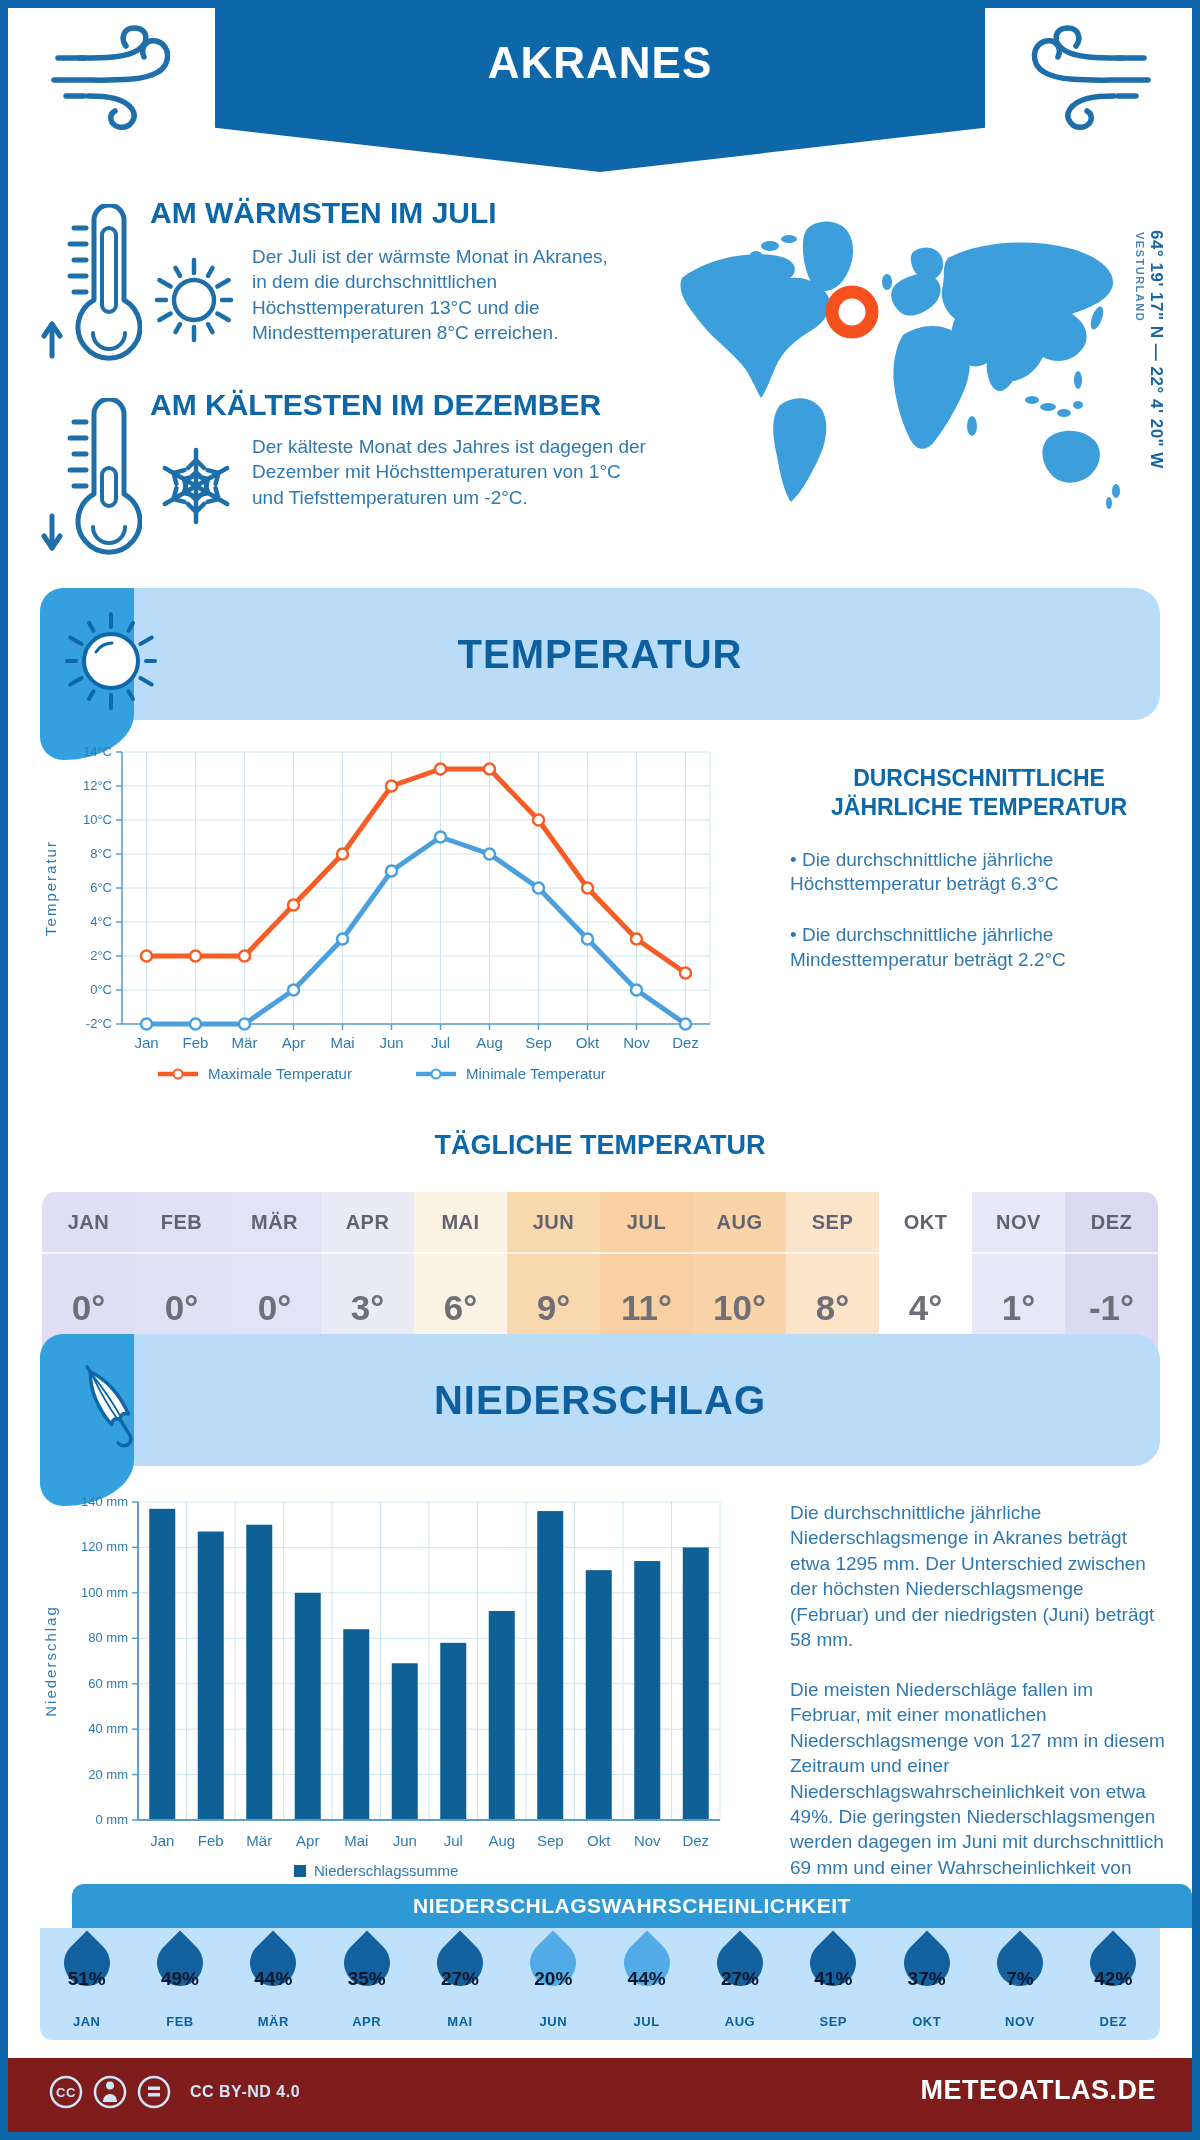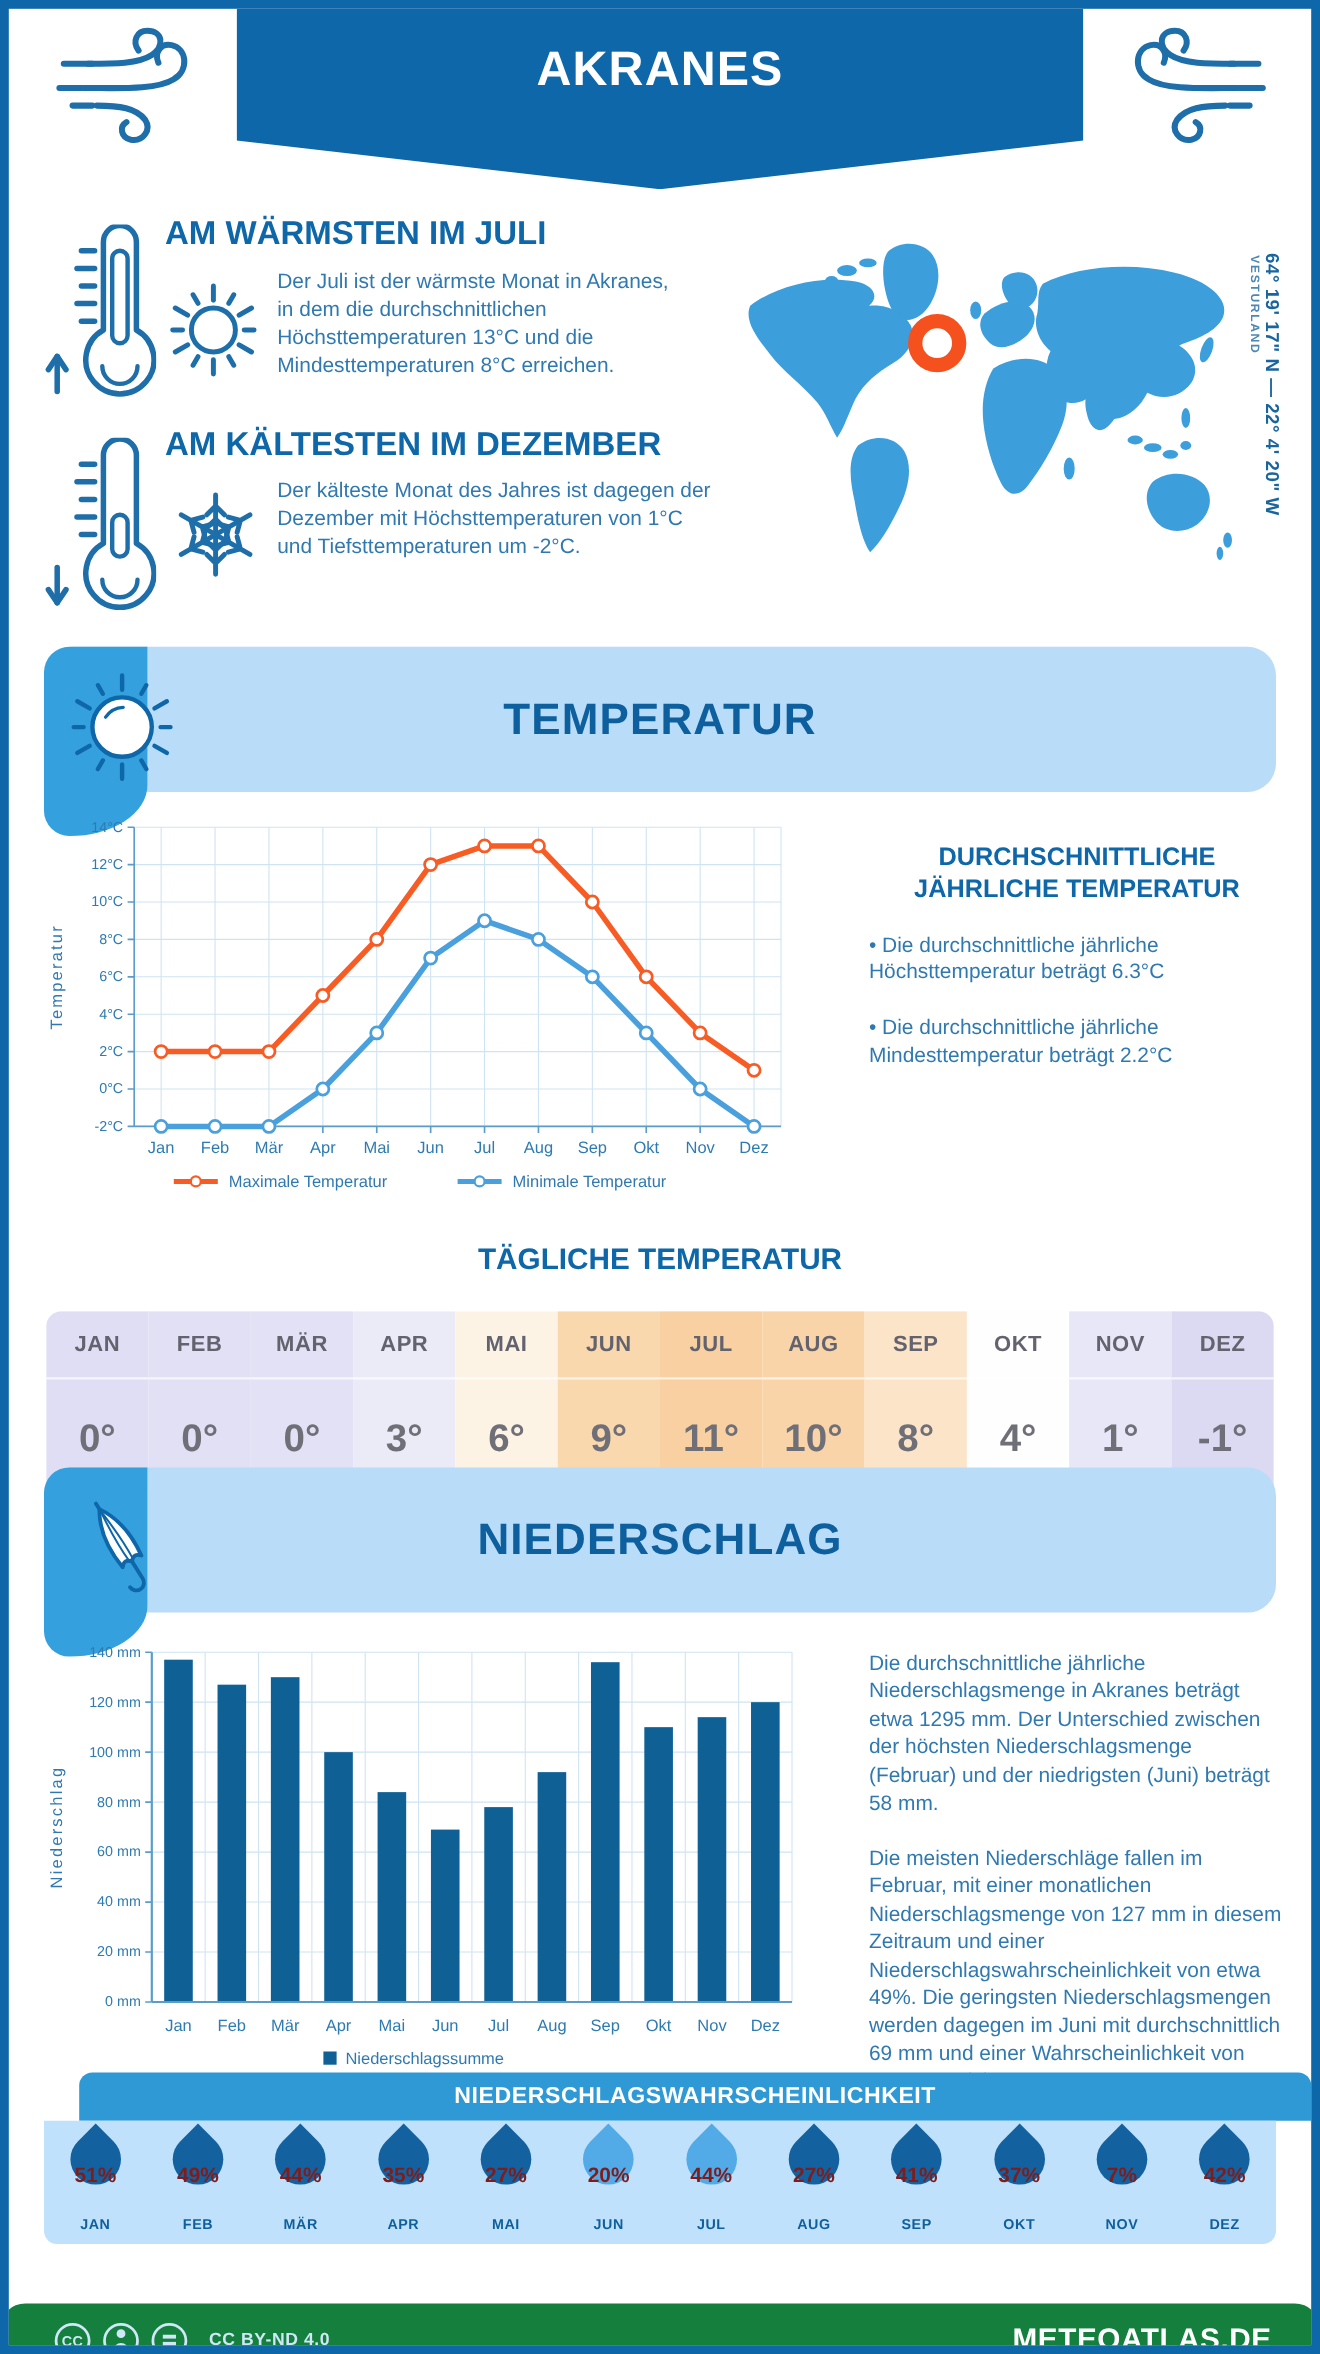--- a/index.html
+++ b/index.html
@@ -43,26 +43,26 @@
   
   .prob-head{left:32px;top:1876px;width:1120px;height:44px;background:#2f99d6;
      border-radius:12px 12px 0 0;text-align:center;line-height:44px;color:#fff;
      font-size:21px;font-weight:700;letter-spacing:.5px;margin-left:32px;}
   .prob-body{left:32px;top:1920px;width:1120px;height:112px;background:#bfe1fb;
      border-radius:0 0 12px 12px;display:flex;}
   .prob-cell{flex:1 1 0;position:relative;}
   .drop{position:absolute;top:12px;left:50%;margin-left:-23px;width:46px;height:46px;
      border-radius:0 50% 50% 50%;transform:rotate(45deg);}
   .drop-pct{position:absolute;top:40px;left:0;width:100%;text-align:center;
-     font-size:19px;font-weight:700;color:#7f1d1d;}
+     font-size:19px;font-weight:700;color:#0f172a;}
   .drop-mon{position:absolute;top:86px;left:0;width:100%;text-align:center;
      font-size:13px;font-weight:700;color:#0e5f9c;letter-spacing:.5px;}
 
   
-  .footer{position:absolute;left:-8px;right:-8px;bottom:-8px;height:46px;background:#15803d;border-radius:27px;}
+  .footer{position:absolute;left:-8px;right:-8px;bottom:-8px;height:82px;background:#7f1d1d;}
   .footer .license{position:absolute;left:48px;top:14px;display:flex;align-items:center;gap:10px;
      color:#cfe7f8;font-size:16px;font-weight:700;letter-spacing:.5px;}
   .footer .site{position:absolute;right:44px;top:17px;color:#fff;font-size:27px;font-weight:800;letter-spacing:.5px;}
 
   svg text{font-family:"Liberation Sans",sans-serif;}
 </style>
 </head>
 <body>
 
 <div class="page">

